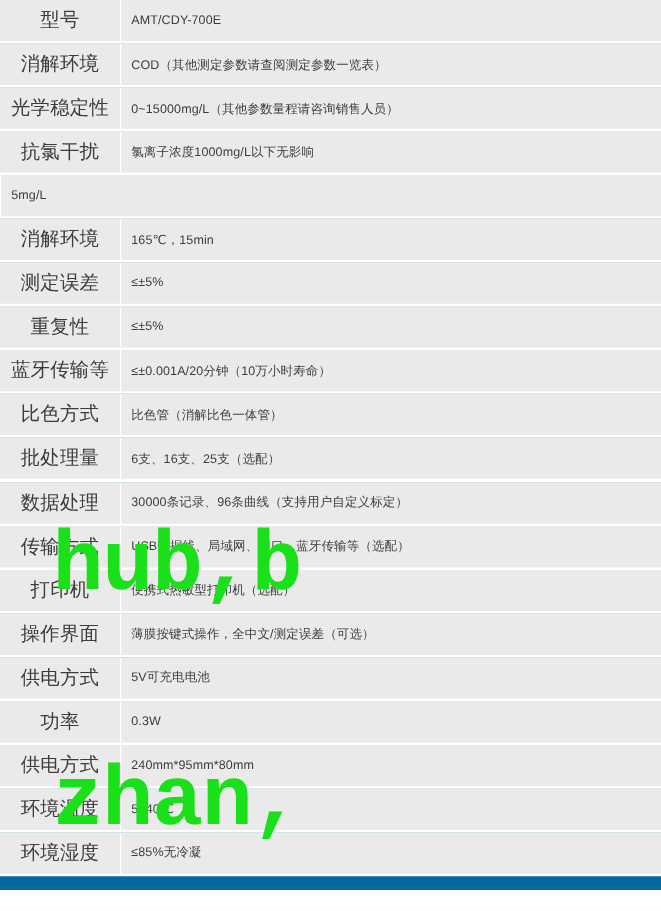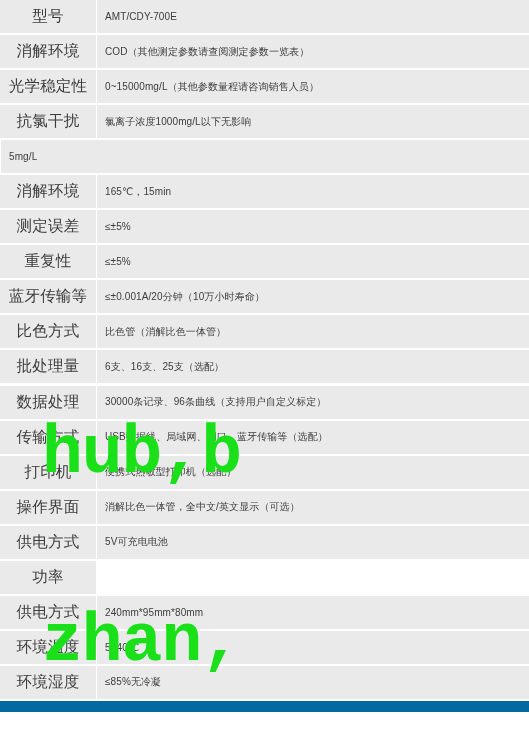--- a/index.html
+++ b/index.html
@@ -125,28 +125,29 @@
       <div class="spec-row">
         <div class="spec-label">传输方式</div>
         <div class="spec-value">USB数据线、局域网、网口、蓝牙传输等（选配）</div>
       </div>
       <div class="spec-row">
         <div class="spec-label">打印机</div>
         <div class="spec-value">便携式热敏型打印机（选配）</div>
       </div>
       <div class="spec-row">
         <div class="spec-label">操作界面</div>
-        <div class="spec-value">消解比色一体管，全中文/英文显示（可选）</div>
+        <div class="spec-value">薄膜按键式操作，全中文/测定误差（可选）</div>
       </div>
       <div class="spec-row">
         <div class="spec-label">供电方式</div>
         <div class="spec-value">5V可充电电池</div>
       </div>
       <div class="spec-row">
         <div class="spec-label">功率</div>
+        <div class="spec-value">0.3W</div>
       </div>
       <div class="spec-row">
         <div class="spec-label">供电方式</div>
         <div class="spec-value">240mm*95mm*80mm</div>
       </div>
       <div class="spec-row">
         <div class="spec-label">环境温度</div>
         <div class="spec-value">5~40℃</div>
       </div>
       <div class="spec-row">

